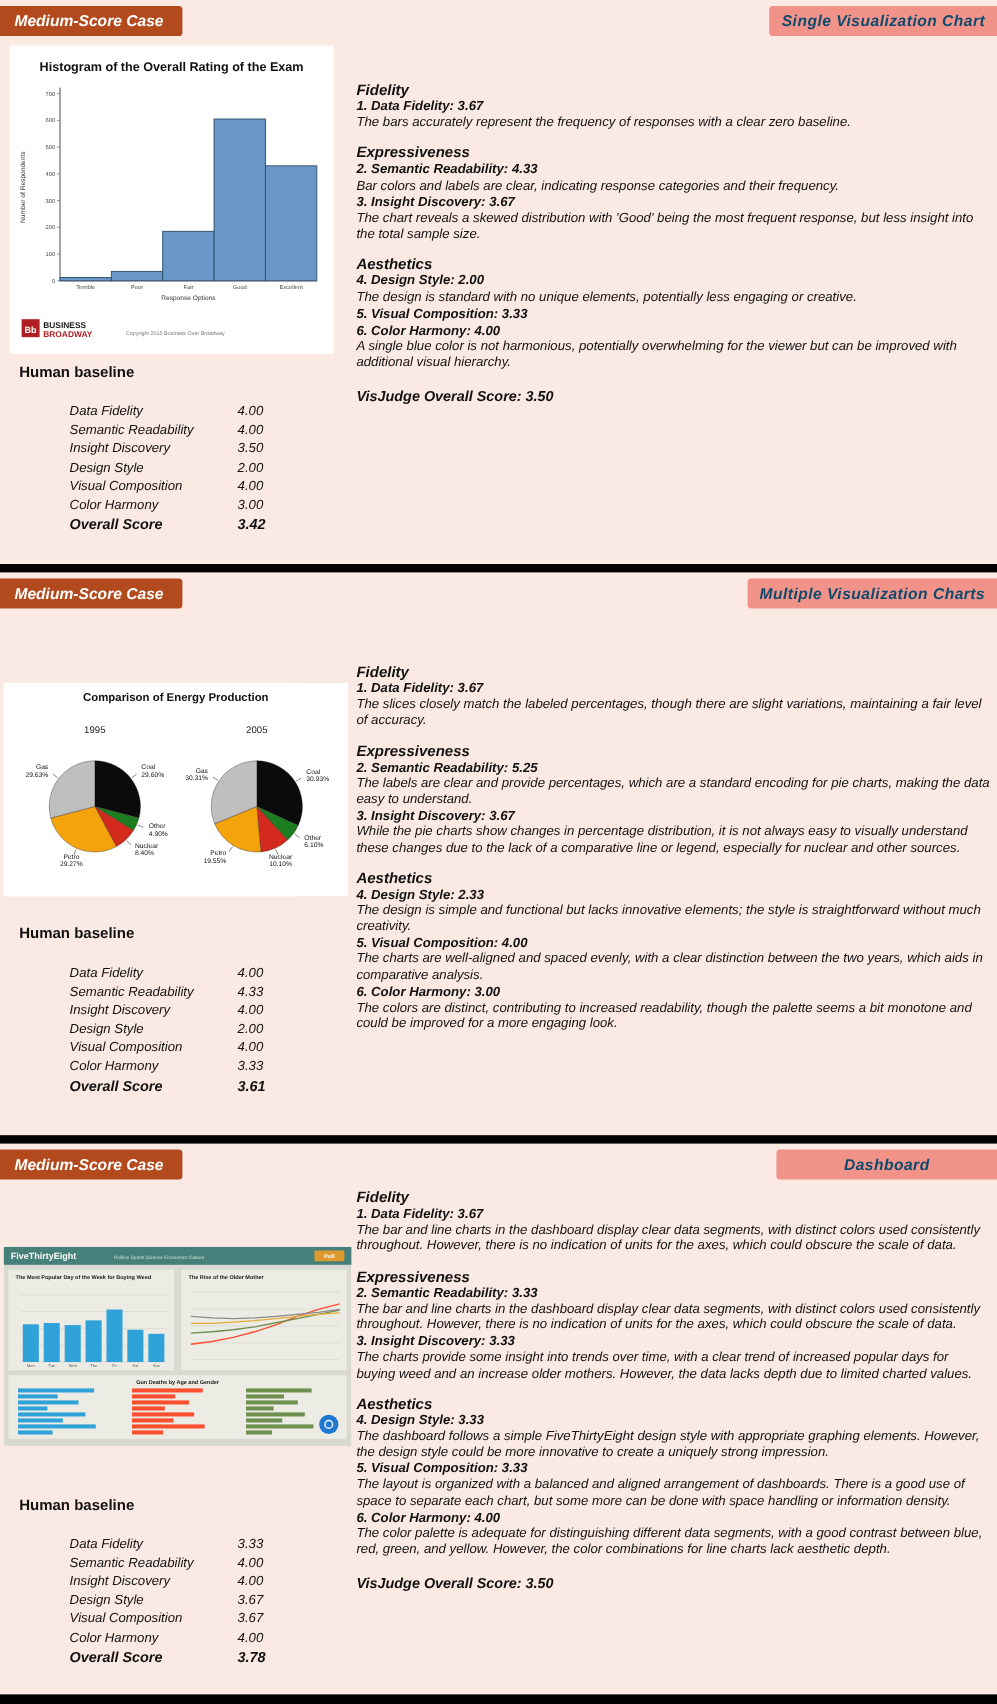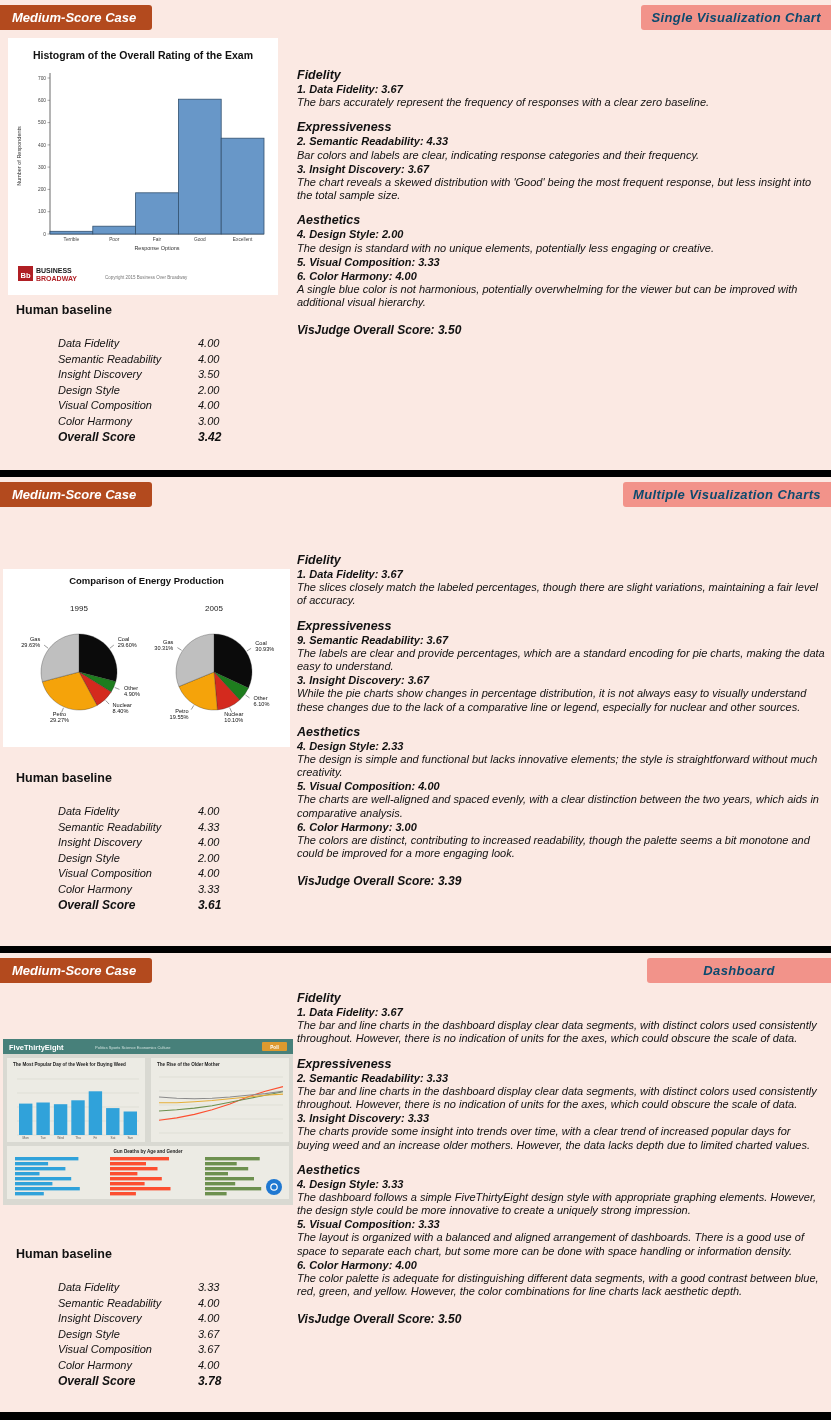--- a/index.html
+++ b/index.html
@@ -234,32 +234,31 @@
             <span class="lbl">Overall Score</span>
             <span class="val">3.61</span>
           </div>
       </div>
     </div>
     <div class="right-col">
       <div class="eval-heading">Fidelity</div>
       <div class="eval-title">1. Data Fidelity: 3.67</div>
       <div class="eval-text">The slices closely match the labeled percentages, though there are slight variations, maintaining a fair level of accuracy.</div>
       <div class="eval-heading">Expressiveness</div>
-      <div class="eval-title">9. Semantic Readability: 3.67</div>
+      <div class="eval-title">2. Semantic Readability: 5.25</div>
       <div class="eval-text">The labels are clear and provide percentages, which are a standard encoding for pie charts, making the data easy to understand.</div>
       <div class="eval-title">3. Insight Discovery: 3.67</div>
       <div class="eval-text">While the pie charts show changes in percentage distribution, it is not always easy to visually understand these changes due to the lack of a comparative line or legend, especially for nuclear and other sources.</div>
       <div class="eval-heading">Aesthetics</div>
       <div class="eval-title">4. Design Style: 2.33</div>
       <div class="eval-text">The design is simple and functional but lacks innovative elements; the style is straightforward without much creativity.</div>
       <div class="eval-title">5. Visual Composition: 4.00</div>
       <div class="eval-text">The charts are well-aligned and spaced evenly, with a clear distinction between the two years, which aids in comparative analysis.</div>
       <div class="eval-title">6. Color Harmony: 3.00</div>
       <div class="eval-text">The colors are distinct, contributing to increased readability, though the palette seems a bit monotone and could be improved for a more engaging look.</div>
-      <div class="overall-score">VisJudge Overall Score: 3.39</div>
     </div>
   </div>
 </section>
 <div class="divider"></div>
 
 <section class="s3">
   <div class="badge-row">
     <div class="case-badge">Medium-Score Case</div>
     <div class="cat-badge">Dashboard</div>
   </div>

